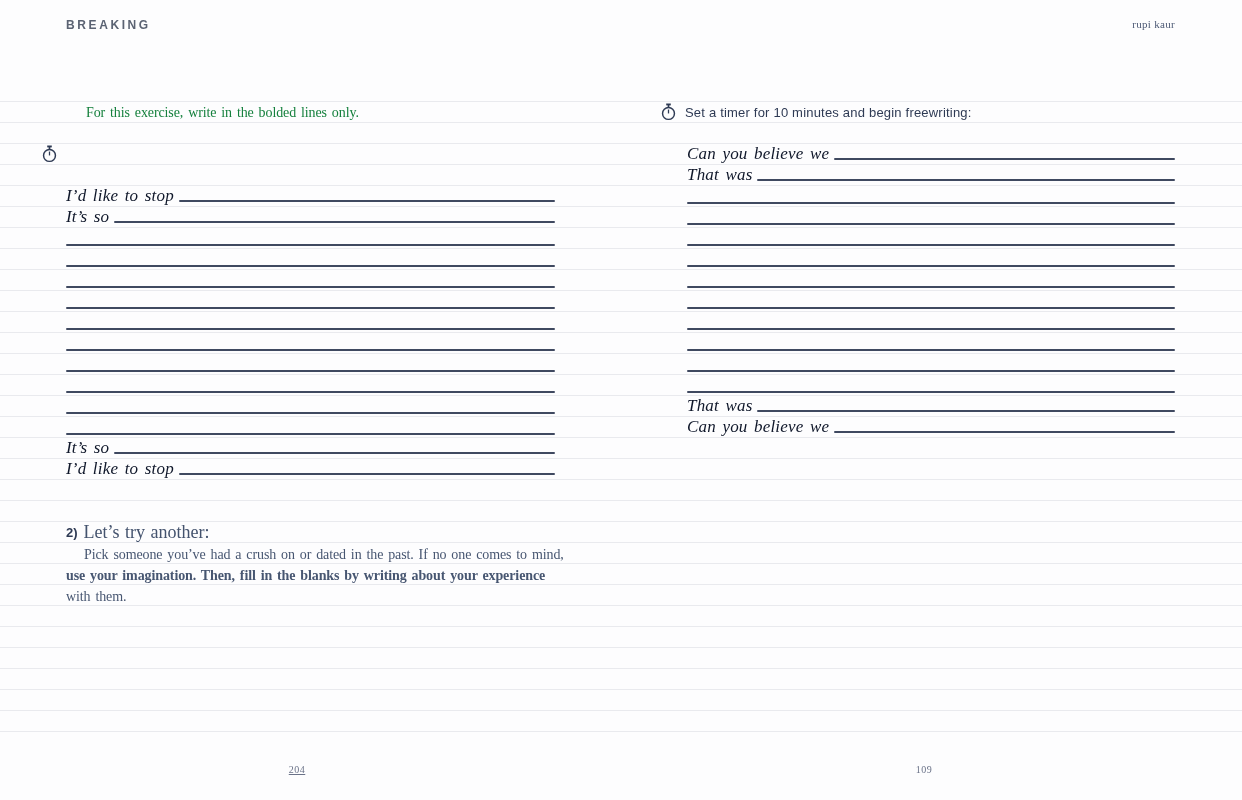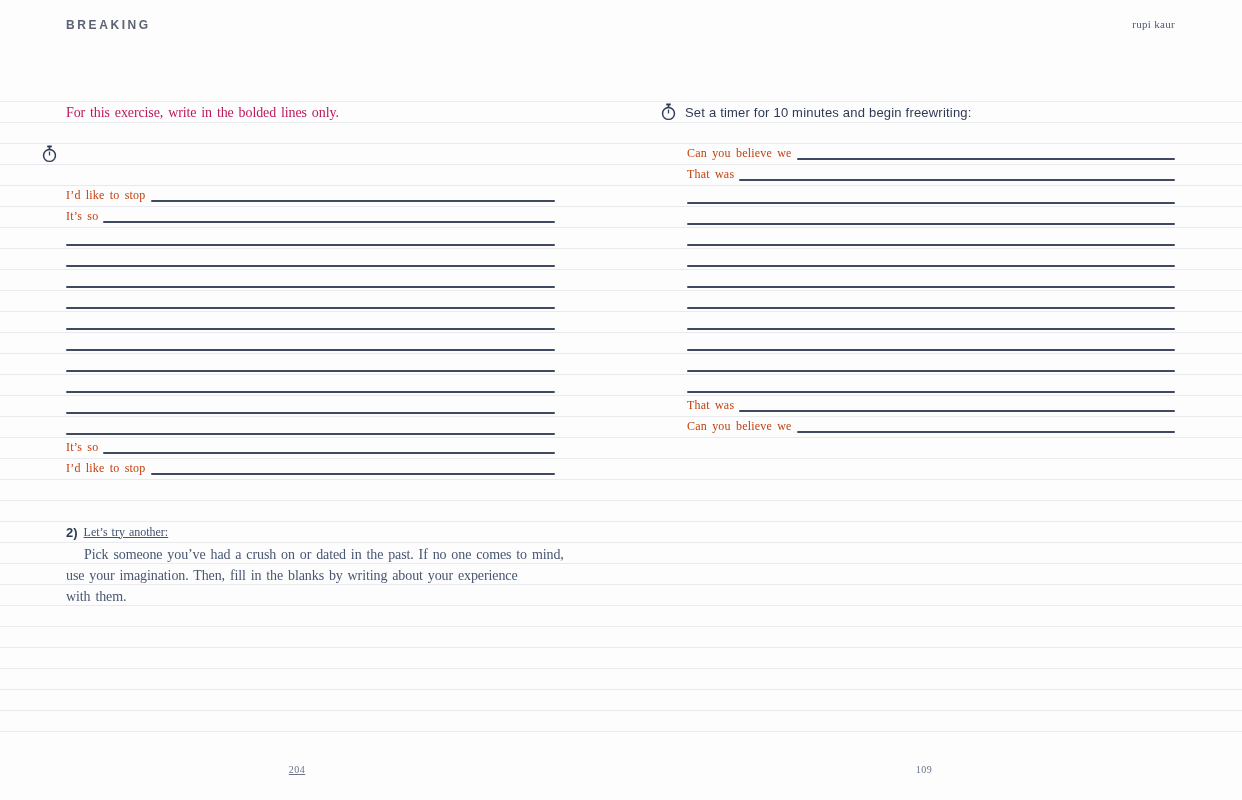--- a/index.html
+++ b/index.html
@@ -14,44 +14,44 @@
     background:repeating-linear-gradient(to bottom,#e9eaee 0px,#e9eaee 1px,transparent 1px,transparent 21px);
   }
   .hdr{
     position:absolute;top:18px;
     font-family:"Liberation Sans", sans-serif;
   }
   .hdr-left{left:66px;font-size:12px;font-weight:700;letter-spacing:2.6px;color:#5b6373;}
   .hdr-right{right:67px;font-family:"Liberation Serif",serif;font-size:11px;color:#4d5a75;letter-spacing:.3px;}
   .row{position:absolute;display:flex;align-items:flex-end;}
   .serif-note{
-    font-size:14px;color:#be185d;letter-spacing:-0.1px;word-spacing:1.5px;line-height:16px;
+    font-size:14px;color:#15803d;letter-spacing:-0.1px;word-spacing:1.5px;line-height:16px;margin-left:20px;
   }
   .timer-row{align-items:center;}
   .timer-icon{flex:0 0 auto;display:block;color:#2e3a54;margin-right:8px;}
   .heading{
     font-family:"Liberation Sans", sans-serif;font-weight:400;font-size:13px;
     color:#2e3a54;letter-spacing:.2px;line-height:15px;
   }
   .prompt{
-    font-size:12px;color:#c2410c;letter-spacing:.2px;word-spacing:2px;
+    font-style:italic;font-size:17px;color:#0f172a;letter-spacing:.2px;word-spacing:2px;
     line-height:17px;white-space:nowrap;flex:0 0 auto;padding-bottom:1px;
   }
   .fill{
     flex:1 1 auto;height:2px;background:#3f4960;margin:0 0 3px 5px;border-radius:1px;
   }
   .bold-line{
     position:absolute;height:2px;background:#3f4960;border-radius:1px;
   }
   .ex-title-row{align-items:center;}
   .ex-marker{
     font-family:"Liberation Sans", sans-serif;font-weight:700;font-size:13px;color:#2e3a54;
     margin-right:6px;
   }
-  .ex-title{font-size:12px;color:#44536e;word-spacing:1px;text-decoration:underline;}
+  .ex-title{font-size:18px;color:#44536e;word-spacing:1px;}
   .ex-body{
     font-size:14px;color:#475671;word-spacing:1.5px;letter-spacing:-0.1px;
   }
   .pageno{
     position:absolute;top:764px;font-size:10px;color:#6a7288;letter-spacing:.5px;
     width:40px;text-align:center;
   }
 </style>
 </head>
 <body>
@@ -103,21 +103,21 @@
   <span class="fill"></span>
 </div>
 
 <div class="row ex-title-row" style="left:66px;top:522px;height:20px;">
   <span class="ex-marker">2)</span>
   <span class="ex-title">Let’s try another:</span>
 </div>
 <div class="row ex-body" style="left:84px;top:543px;height:20px;">
   <span>Pick someone you’ve had a crush on or dated in the past. If no one comes to mind,</span>
 </div>
-<div class="row ex-body" style="left:66px;top:564px;height:20px;">
+<div class="row ex-body" style="left:66px;top:564px;height:20px;font-weight:bold;">
   <span>use your imagination. Then, fill in the blanks by writing about your experience</span>
 </div>
 <div class="row ex-body" style="left:66px;top:585px;height:20px;">
   <span>with them.</span>
 </div>
 
 <div class="pageno" style="left:277px;text-decoration:underline;">204</div>
 
 <div class="row timer-row" style="left:660px;top:102px;height:20px;">
   <svg class="timer-icon" width="17" height="18" viewBox="0 0 20 21">

